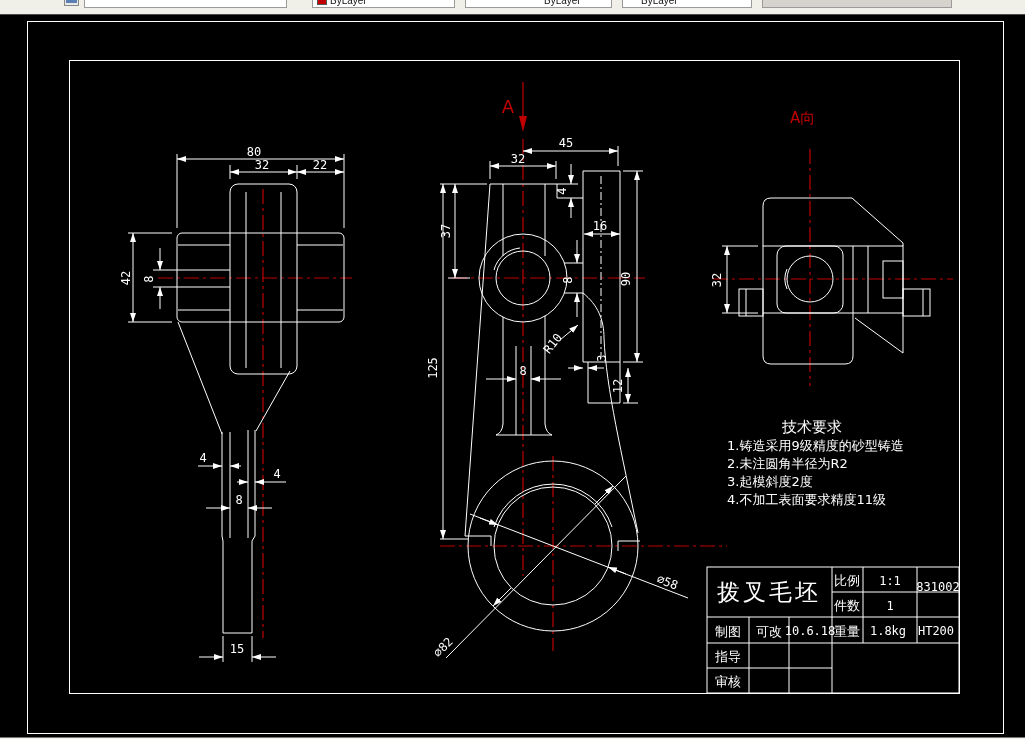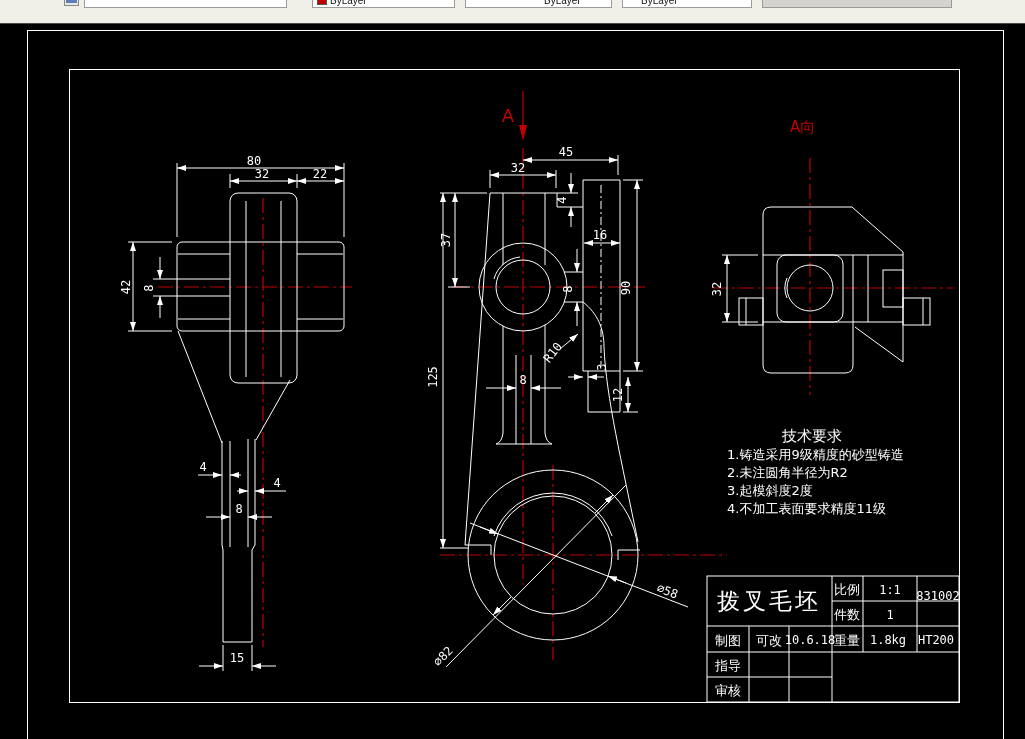--- a/index.html
+++ b/index.html
@@ -1,18 +1,18 @@
 <!DOCTYPE html>
 <html><head>
 <meta charset="utf-8">
 <style>
   html,body{margin:0;padding:0;background:#000;width:1025px;height:739px;overflow:hidden;
             font-family:"DejaVu Sans",sans-serif;}
   
-  #toolbar{position:relative;width:1025px;height:24px;background:#f0efe8;overflow:hidden;
+  #toolbar{position:relative;width:1025px;height:15px;background:#f0efe8;overflow:hidden;
            border-bottom:1px solid #4a4a4a;box-sizing:border-box;}
   .tb-box{position:absolute;top:-8px;height:16px;background:#fff;border:1px solid #9a9a9a;
           box-sizing:border-box;font-size:10px;line-height:15px;color:#111;
           font-family:"Liberation Sans",sans-serif;white-space:nowrap;padding-left:4px;}
   .tb-box.gray{background:#d6d3ce;}
   .tb-swatch{display:inline-block;width:8px;height:8px;background:#c00000;border:1px solid #555;
              vertical-align:-1px;margin-right:3px;}
   .tb-icon{position:absolute;top:-6px;left:64px;width:15px;height:12px;background:#e8e8e8;
            border:1px solid #888;box-sizing:border-box;}
   .tb-icon span{display:block;margin:2px 1px;height:6px;background:#5b7fb4;}

